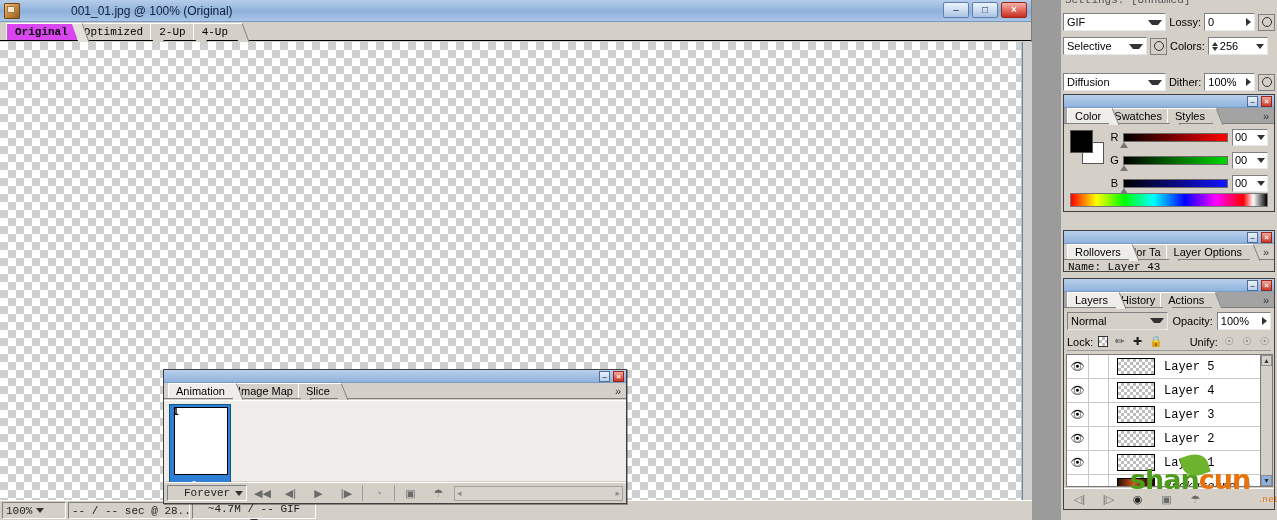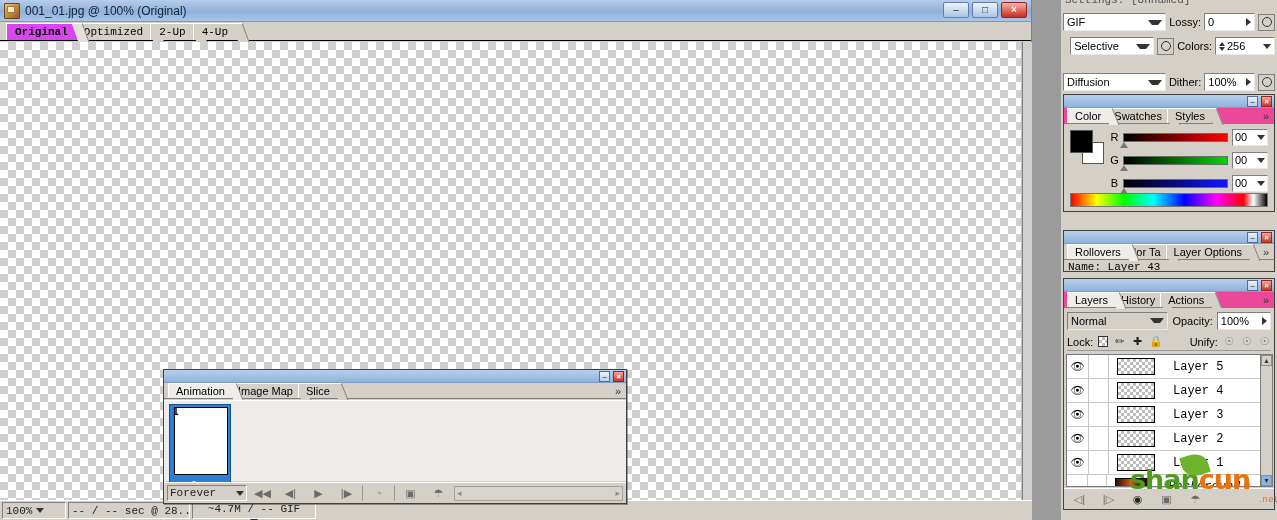--- a/index.html
+++ b/index.html
@@ -45,20 +45,21 @@
     background: #d4d0c8;
     border-right: 1px solid #808080;
   }
   #doc-titlebar {
     height: 22px;
     background: linear-gradient(to bottom,#b6cdea 0%, #96b6dd 45%, #8fb1da 55%, #aac6e8 100%);
     border-bottom: 1px solid #7a97bf;
     display: flex; align-items: center;
     padding-left: 4px;
     position: relative;
+    gap: 46px;
   }
   #doc-icon {
     width: 16px; height: 16px; margin-right: 5px; position: relative;
     background: linear-gradient(135deg,#f0c27b 0%, #c98a3e 50%, #8f5d22 100%);
     border: 1px solid #6d4617;
     border-radius: 1px;
   }
   #doc-icon::after {
     content:""; position:absolute; left:2px; top:2px; width:6px; height:5px;
     background:#f7e7c8; border:1px solid #9c7a47;
@@ -189,21 +190,21 @@
     display:flex; align-items:center; justify-content:flex-end; gap:3px; padding-right:4px;
     font-size:10px; color:#fff;
   }
   #anim-toolbar {
     position:absolute; left:0; right:0; bottom:0; height:21px;
     background:#d4d0c8; border-top:1px solid #fff;
     display:flex; align-items:center; padding:0 3px; gap:3px;
   }
   .loop-select {
     height:16px; border:1px solid #808080; border-right-color:#fff; border-bottom-color:#fff;
-    background:#d4d0c8; display:flex; align-items:center; gap:5px; padding:0 2px;
+    background:#d4d0c8; display:flex; align-items:center; gap:5px; padding:0 16px;
     font-family:"Liberation Mono", monospace; font-size:11px; color:#222;
   }
   .tbtn { width:25px; height:17px; display:flex; align-items:center; justify-content:center; color:#9a9a9a; font-size:11px; }
   .tbtn.dark { color:#6b6b6b; }
   .vsep { width:1px; height:16px; background:#9c9c9c; }
   #anim-hscroll {
     flex:1; height:15px; background:#d8d4cd; border:1px solid #a6a29b;
     display:flex; align-items:center; justify-content:space-between; padding:0 2px;
     color:#8d8d8d; font-size:9px;
   }
@@ -214,21 +215,21 @@
     background:#d4d0c8;
   }
 
   
   #opt-panel { position:absolute; left:0; top:0; width:216px; height:86px; }
   #opt-top-strip {
     position:absolute; left:2px; top:-6px; width:212px; height:14px;
     background:#d4d0c8; font-family:"Liberation Mono", monospace; font-size:11px;
     color:#555; padding-left:2px; overflow:hidden;
   }
-  .opt-row { position:absolute; left:2px; width:212px; height:20px; display:flex; align-items:center; gap:3px;justify-content:flex-end; }
+  .opt-row { position:absolute; left:2px; width:212px; height:20px; display:flex; align-items:center; gap:3px; }
   .field {
     height:18px; border:1px solid #808080; border-right-color:#e8e8e8; border-bottom-color:#e8e8e8;
     background:#fff; display:flex; align-items:center; padding:0 3px;
     font-size:11px; color:#000; white-space:nowrap;
   }
   .field.flat { background:#d4d0c8; }
   .lbl { font-size:11px; color:#000; white-space:nowrap; }
   .combo { position:relative; display:flex; align-items:center; }
   .combo .arr { margin-left:auto; padding-left:6px; }
   .round-btn {
@@ -242,21 +243,21 @@
   .spin i.up { border-bottom:4px solid #333; }
   .spin i.dn { border-top:4px solid #333; }
 
   
   .palette { position:absolute; left:2px; width:212px; background:#d4d0c8; border:1px solid #404040; }
   .pal-title {
     height:13px; background:linear-gradient(to bottom,#b9d0ec,#8fb2dc);
     border-bottom:1px solid #7d9cc4; position:relative;
   }
   .pal-tabs {
-    height:16px; background:#ec4899; display:flex; align-items:flex-end;
+    height:16px; background:#a3a3a3; display:flex; align-items:flex-end;
     padding-left:3px; border-bottom:1px solid #7f7f7f; position:relative;
   }
 
   
   #color-palette { top:94px; height:118px; }
   #color-body { position:absolute; left:0; right:0; top:30px; bottom:0; background:#d4d0c8; }
   #swatch-wrap { position:absolute; left:6px; top:5px; width:34px; height:34px; }
   #swatch-fore { position:absolute; left:0; top:0; width:23px; height:23px; background:#000; border:1px solid #555; z-index:2; }
   #swatch-back { position:absolute; left:12px; top:12px; width:22px; height:22px; background:#fff; border:1px solid #555; }
   .ch-row { position:absolute; left:46px; width:160px; height:20px; display:flex; align-items:center; gap:4px; }
@@ -299,21 +300,21 @@
     position:absolute; left:2px; right:14px; top:46px; bottom:22px;
     background:#fff; border:1px solid #7a7a7a; border-right:none; overflow:hidden;
   }
   .layer-row {
     height:24px; display:flex; align-items:center;
     border-bottom:1px solid #c8c8c8; background:#fff;
   }
   .eye-cell { width:22px; height:23px; border-right:1px solid #c8c8c8; display:flex; align-items:center; justify-content:center; }
   .link-cell { width:20px; height:23px; border-right:1px solid #c8c8c8; }
   .lthumb { width:38px; height:17px; border:1px solid #000; margin-left:8px; }
-  .lname { margin-left:18px; font-family:"Liberation Mono", monospace; font-size:12px; color:#000; white-space:nowrap; }
+  .lname { margin-left:9px; font-family:"Liberation Mono", monospace; font-size:12px; color:#000; white-space:nowrap; }
   .lname.italic { font-style: italic; }
   .lock-ico { margin-left:auto; margin-right:6px; font-size:11px; color:#333; }
   #layers-vscroll {
     position:absolute; right:1px; top:46px; bottom:22px; width:13px;
     background:#d4d0c8; border:1px solid #7a7a7a;
     display:flex; flex-direction:column; justify-content:space-between;
   }
   .sc-btn { width:11px; height:11px; background:#d4d0c8; display:flex; align-items:center; justify-content:center;
             border:1px solid #8d8d8d; font-size:7px; color:#333; }
   #layers-toolbar {

